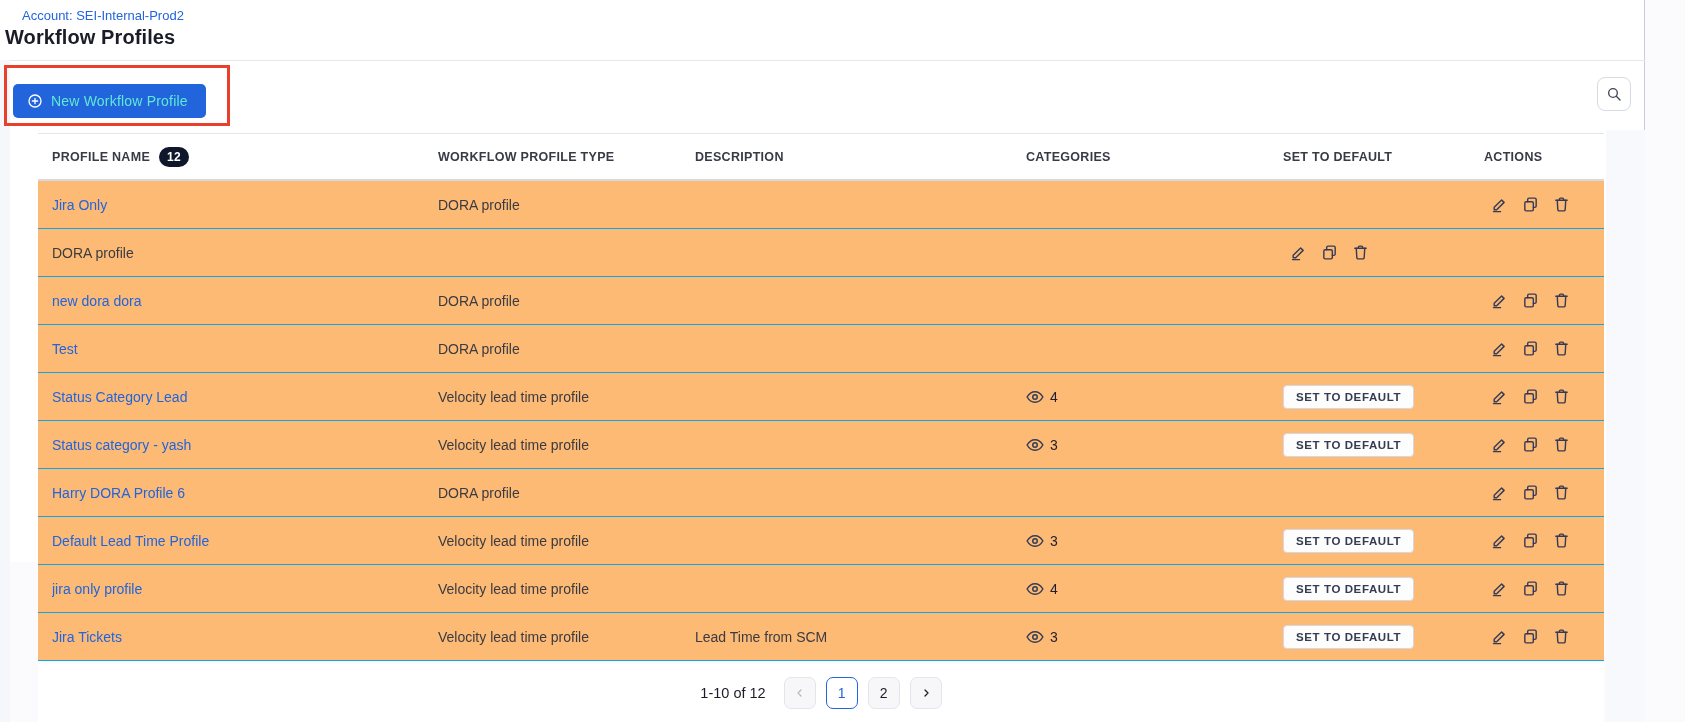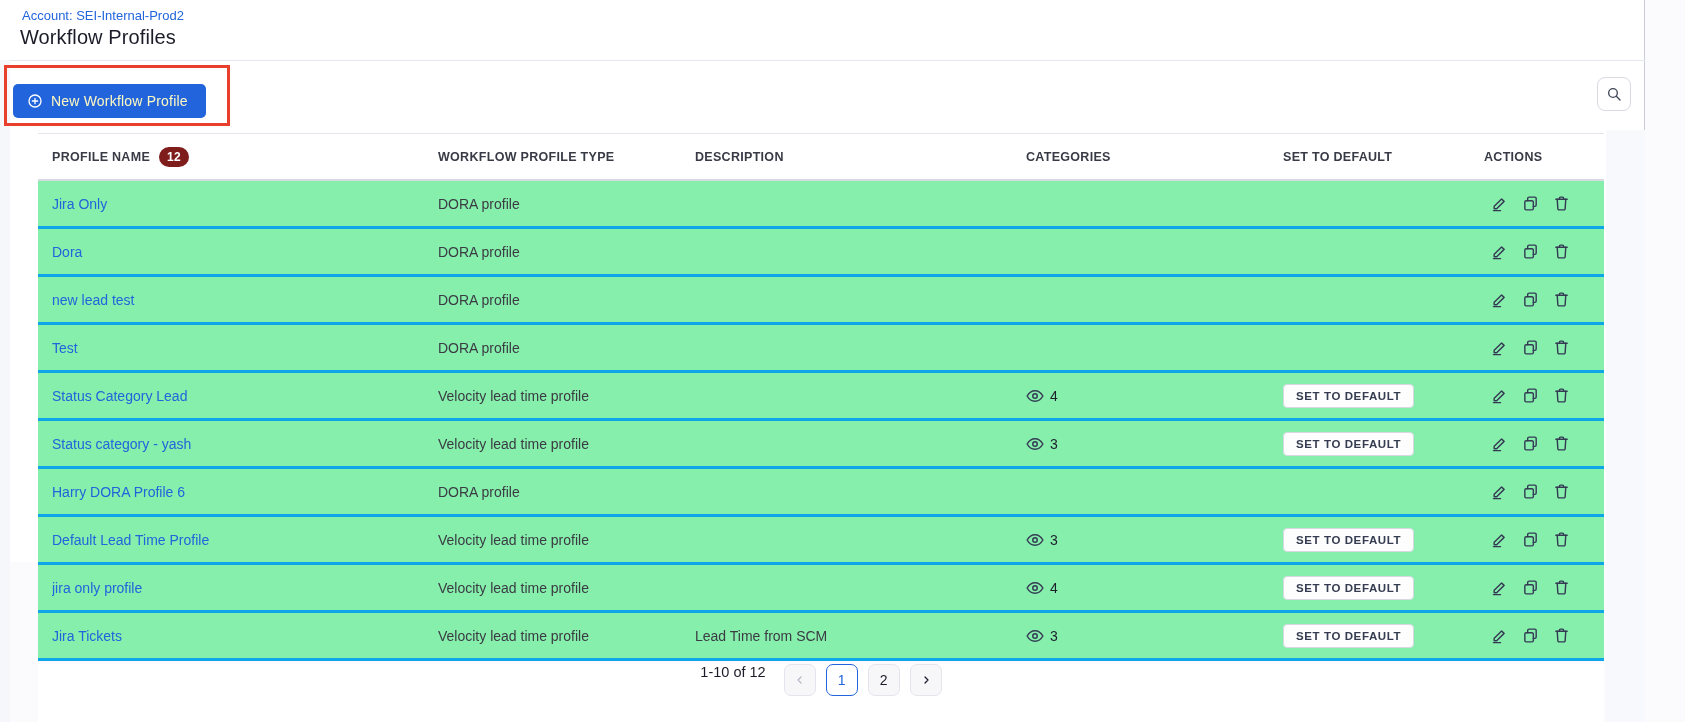--- a/index.html
+++ b/index.html
@@ -17,33 +17,33 @@
   }
   .left-gutter { position:absolute; left:0; top:60px; width:10px; height:662px; background:#f6f7fb; }
   .right-gutter { position:absolute; left:1606px; top:130px; width:39px; height:592px; background:#f8f9fd; }
 
   
   .account-link {
     position:absolute; left:22px; top:8px;
     font-size:13px; color:#2264db; text-decoration:none; cursor:pointer;
   }
   .page-title {
-    position:absolute; left:20px; top:26px;
-    font-size:20px; font-weight:normal; color:#1b1c28; letter-spacing:.1px;
+    position:absolute; left:5px; top:26px;
+    font-size:20px; font-weight:bold; color:#1b1c28; letter-spacing:.1px;
   }
   .header-divider { position:absolute; left:10px; top:60px; width:1635px; height:1px; background:#e6e8ef; }
 
   
   .annotation-rect {
     position:absolute; left:4px; top:65px; width:226px; height:61px;
     border:3px solid #e8402c; pointer-events:none;
   }
   .new-profile-btn {
     position:absolute; left:13px; top:84px; height:34px; padding:0 18px 0 14px;
-    background:#2264db; color:#fef9c3; border:none; border-radius:5px;
+    background:#2264db; color:#5eead4; border:none; border-radius:5px;
     font-family:inherit; font-size:14px; font-weight:500; letter-spacing:.2px;
     display:flex; align-items:center; gap:8px; cursor:pointer;
   }
   .new-profile-btn svg { display:block; }
   .search-btn {
     position:absolute; left:1597px; top:77px; width:34px; height:34px;
     background:#fff; border:1px solid #d8dae3; border-radius:8px;
     display:flex; align-items:center; justify-content:center; cursor:pointer;
   }
 
@@ -54,27 +54,27 @@
     align-items:center; height:48px; padding-left:14px;
     border-top:1px solid #e3e4ec; border-bottom:2px solid #d8d9e1;
   }
   .th {
     font-size:12.5px; font-weight:bold; color:#383b46;
     letter-spacing:.3px; display:flex; align-items:center; gap:9px;
     text-transform:uppercase; white-space:nowrap;text-align:right;
   }
   .count-badge {
     min-width:30px; height:20px; padding:0 8px; border-radius:10px;
-    background:#7f1d1d; color:#fff; font-size:12px; font-weight:bold;
+    background:#0f172a; color:#fff; font-size:12px; font-weight:bold;
     display:inline-flex; align-items:center; justify-content:center;
   }
   .trow {
     display:grid; grid-template-columns:386px 257px 331px 257px 201px 1fr;
     align-items:center; height:48px; padding-left:14px;
-    border-bottom:3px solid #0ea5e9; background:#86efac;
+    border-bottom:1px solid #0ea5e9; background:#fdba74;
   }
   .cell { font-size:14px; color:#3a3b43; white-space:nowrap; overflow:hidden; text-overflow:ellipsis; }
   .plink { color:#2264db; text-decoration:none; cursor:pointer; }
   .cat-cell { display:flex; align-items:center; gap:6px; color:#1d1e2c; }
   .cat-cell svg { display:block; }
   .chip {
     display:inline-flex; align-items:center; justify-content:center;
     height:24px; padding:0 12px; border:1px solid #d5d8e0; border-radius:4px;
     background:#fdfdfe; color:#353c50; font-size:11.5px; font-weight:bold;
     letter-spacing:.6px; white-space:nowrap;
@@ -83,21 +83,21 @@
   .icon-btn {
     background:none; border:none; padding:0; cursor:pointer;
     width:18px; height:18px; display:flex; align-items:center; justify-content:center;
     color:#353b54;
   }
   .icon-btn svg { display:block; }
 
   
   .pagination {
     position:absolute; left:38px; top:664px; width:1566px; height:58px;
-    display:flex; align-items:flex-start; justify-content:center; gap:10px;
+    display:flex; align-items:center; justify-content:center; gap:10px;
     background:#fff;
   }
   .range-label { font-size:14.5px; color:#1c1c28; margin-right:8px; }
   .pg-btn {
     width:32px; height:32px; border-radius:7px; border:1px solid #e4e5ec;
     background:#f7f7fa; color:#1c1c28; font-family:inherit; font-size:14px;
     display:flex; align-items:center; justify-content:center; cursor:pointer;
   }
   .pg-btn.disabled { color:#b6b8c3; cursor:default; }
   .pg-btn.active { background:#fff; border:1.5px solid #2264db; color:#2264db; }
@@ -175,23 +175,20 @@
         <svg width="17" height="17" viewBox="0 0 24 24" fill="none" stroke="currentColor" stroke-width="2" stroke-linecap="round" stroke-linejoin="round">
           <path d="M4 6h16"></path>
                   <path d="M9 6V4.5A1.5 1.5 0 0 1 10.5 3h3A1.5 1.5 0 0 1 15 4.5V6"></path>
                   <path d="M6 6l.8 13.2A1.8 1.8 0 0 0 8.6 21h6.8a1.8 1.8 0 0 0 1.8-1.8L18 6"></path>
         </svg>
       </button>
     </div>
   </div>
 
   <div class="trow">
-    <div class="cell">
-      <a class="plink">Dora</a>
-    </div>
     <div class="cell">DORA profile</div>
     <div class="cell"></div>
     <div class="cell cat-cell"></div>
     <div class="cell">
       
     </div>
     <div class="cell actions-cell">
       <button class="icon-btn">
         <svg width="17" height="17" viewBox="0 0 24 24" fill="none" stroke="currentColor" stroke-width="2" stroke-linecap="round" stroke-linejoin="round">
           <path d="M15 5.5l3.5 3.5L8 19.5H4.5V16L15 5.5z"></path>
@@ -209,21 +206,21 @@
           <path d="M4 6h16"></path>
                   <path d="M9 6V4.5A1.5 1.5 0 0 1 10.5 3h3A1.5 1.5 0 0 1 15 4.5V6"></path>
                   <path d="M6 6l.8 13.2A1.8 1.8 0 0 0 8.6 21h6.8a1.8 1.8 0 0 0 1.8-1.8L18 6"></path>
         </svg>
       </button>
     </div>
   </div>
 
   <div class="trow">
     <div class="cell">
-      <a class="plink">new lead test</a>
+      <a class="plink">new dora dora</a>
     </div>
     <div class="cell">DORA profile</div>
     <div class="cell"></div>
     <div class="cell cat-cell"></div>
     <div class="cell">
       
     </div>
     <div class="cell actions-cell">
       <button class="icon-btn">
         <svg width="17" height="17" viewBox="0 0 24 24" fill="none" stroke="currentColor" stroke-width="2" stroke-linecap="round" stroke-linejoin="round">

